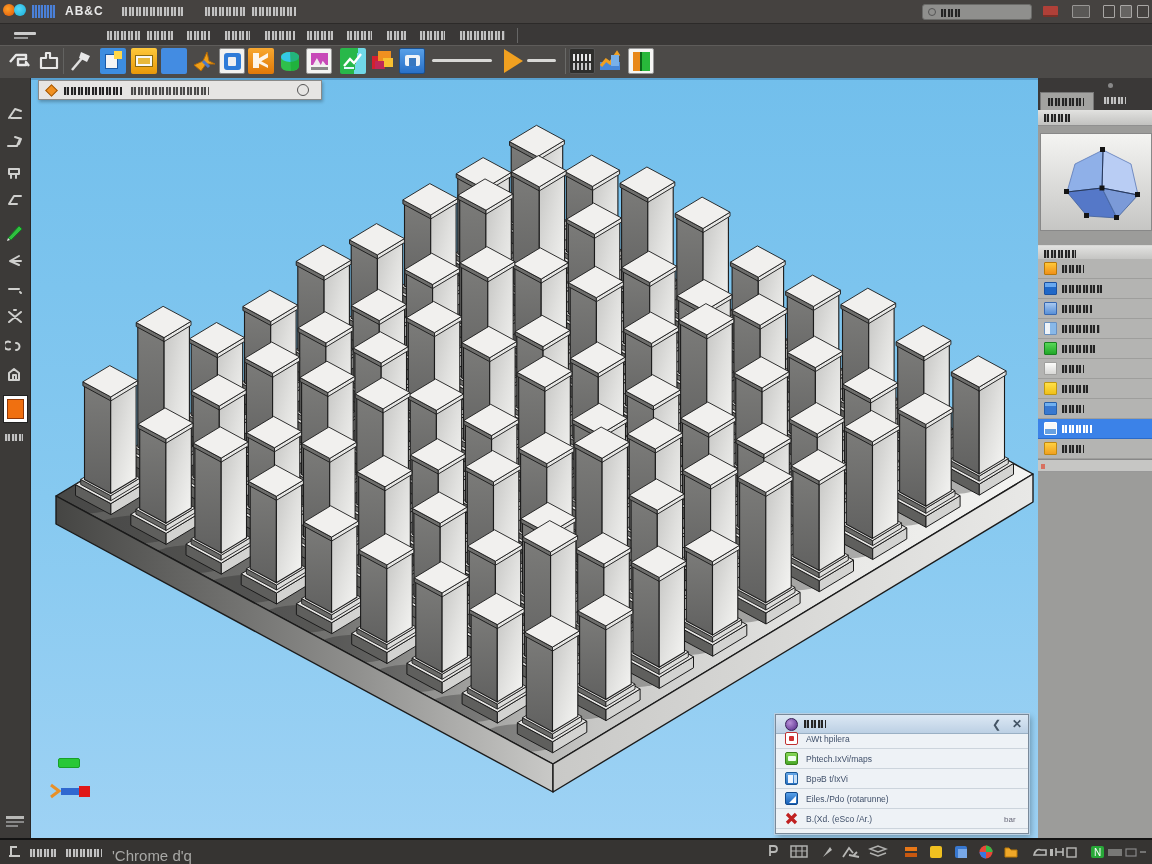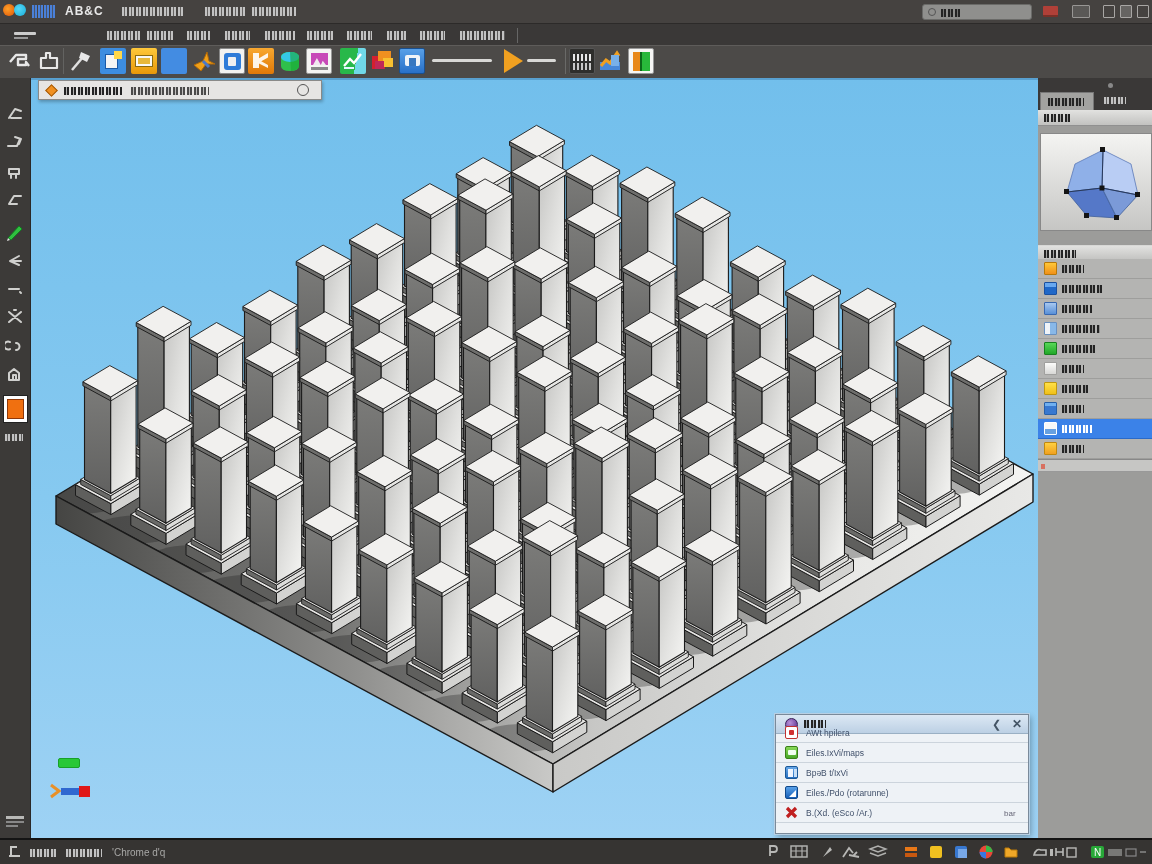--- a/index.html
+++ b/index.html
@@ -1269,34 +1269,34 @@
    <rect x="30" y="3" width="11" height="11" fill="#e01818"></rect>
  </svg>
 
 <div class="abs" style="left:744px;top:636px;width:254px;height:120px;background:#eef2f6;border:1px solid #7a8a9a;box-shadow:0 0 0 1px #b8d0e4,2px 3px 6px rgba(0,0,0,.3)">
  <div class="abs" style="left:0;top:0;width:252px;height:19px;background:linear-gradient(#dce8f4,#bcd0e4);border-bottom:1px solid #9ab0c4">
    <div class="abs" style="left:9px;top:3px;width:13px;height:13px;border-radius:50%;background:radial-gradient(circle at 35% 35%,#b890d8,#7048a0 70%,#482870);border:1px solid #382058"></div>
    <span class="zd abs" style="left:28px;top:5px;width:22px;height:8px"></span>
    <div class="abs" style="left:216px;top:3px;color:#456;font-size:11px">❮</div>
    <div class="abs" style="left:236px;top:2px;color:#456;font-size:12px;font-weight:bold">✕</div>
  </div>
- <div class="abs" style="left:0;top:8px;width:256px;height:99px;font-size:8.5px;color:#445">
+ <div class="abs" style="left:0;top:14px;width:256px;height:99px;font-size:8.5px;color:#445">
 
   <div class="abs" style="left:0;top:0px;width:252px;height:20px;border-bottom:1px solid #ccd4dc">
    <div class="abs" style="left:9px;top:3px;width:13px;height:13px;background:#fff;border:1px solid #c03030;border-radius:2px">
             <div style="position:absolute;left:3px;top:3px;width:5px;height:5px;background:#d03030;border-radius:1px"></div>
           </div>
    <div class="abs" style="left:30px;top:5px;color:#40506a">AWt hpilera</div>
 
   </div>
   <div class="abs" style="left:0;top:20px;width:252px;height:20px;border-bottom:1px solid #ccd4dc">
    <div class="abs" style="left:9px;top:3px;width:13px;height:13px;background:linear-gradient(#88d858,#48a828);border:1px solid #388018;border-radius:2px">
             <div style="position:absolute;left:2px;top:3px;width:8px;height:5px;background:#f0fff0;border-radius:1px"></div>
           </div>
-   <div class="abs" style="left:30px;top:5px;color:#40506a">Eiles.IxVi/maps</div>
+   <div class="abs" style="left:30px;top:5px;color:#40506a">Phtech.IxVi/maps</div>
 
   </div>
   <div class="abs" style="left:0;top:40px;width:252px;height:20px;border-bottom:1px solid #ccd4dc">
    <div class="abs" style="left:9px;top:3px;width:13px;height:13px;background:linear-gradient(#68a8e8,#2870c0);border:1px solid #1a5898;border-radius:2px">
             <div style="position:absolute;left:2px;top:2px;width:5px;height:8px;background:#f0f6ff"></div>
             <div style="position:absolute;left:8px;top:2px;width:3px;height:8px;background:#c8e0f8"></div>
           </div>
    <div class="abs" style="left:30px;top:5px;color:#40506a">BpəB t/IxVi</div>
 
   </div>
@@ -1408,21 +1408,21 @@
  </div>
 </div>
 
 <div class="abs" style="left:0;top:838px;width:1152px;height:26px;background:#363432;border-top:2px solid #141414">
 <div class="abs" style="left:8px;top:4px"><svg width="14" height="14">
         <path d="M3 11 L3 3 L9 3" stroke="#c8c8c6" stroke-width="2" fill="none"></path>
         <path d="M1 12 L12 12" stroke="#c8c8c6" stroke-width="2"></path>
       </svg></div>
     <span class="zl abs" style="left:30px;top:9px;width:26px;height:8px"></span>
     <span class="zl abs" style="left:66px;top:9px;width:36px;height:8px"></span>
-    <div class="abs" style="left:112px;top:7px;color:#a8a8a6;font-size:10px">'Chrome d'q</div>
+    <div class="abs" style="left:112px;top:7px;color:#a8a8a6;font-size:15px">'Chrome d'q</div>
     <div class="abs" style="left:766px;top:4px"><svg width="14" height="14">
         <path d="M4 12 L4 2 L8 2 Q11 2 11 5 Q11 8 8 8 L4 8" stroke="#b8b8b6" stroke-width="1.8" fill="none"></path>
       </svg></div>
     <div class="abs" style="left:790px;top:4px"><svg width="20" height="16">
         <rect x="1" y="2" width="16" height="11" fill="none" stroke="#b0b0ae" stroke-width="1.5"></rect>
         <path d="M6 2 L6 13 M12 2 L12 13 M1 7 L17 7" stroke="#b0b0ae" stroke-width="1.2"></path>
       </svg></div>
     <div class="abs" style="left:820px;top:4px"><svg width="14" height="16">
         <path d="M3 13 L10 3 L12 6 Z" fill="#b8b8b6"></path>
       </svg></div>

